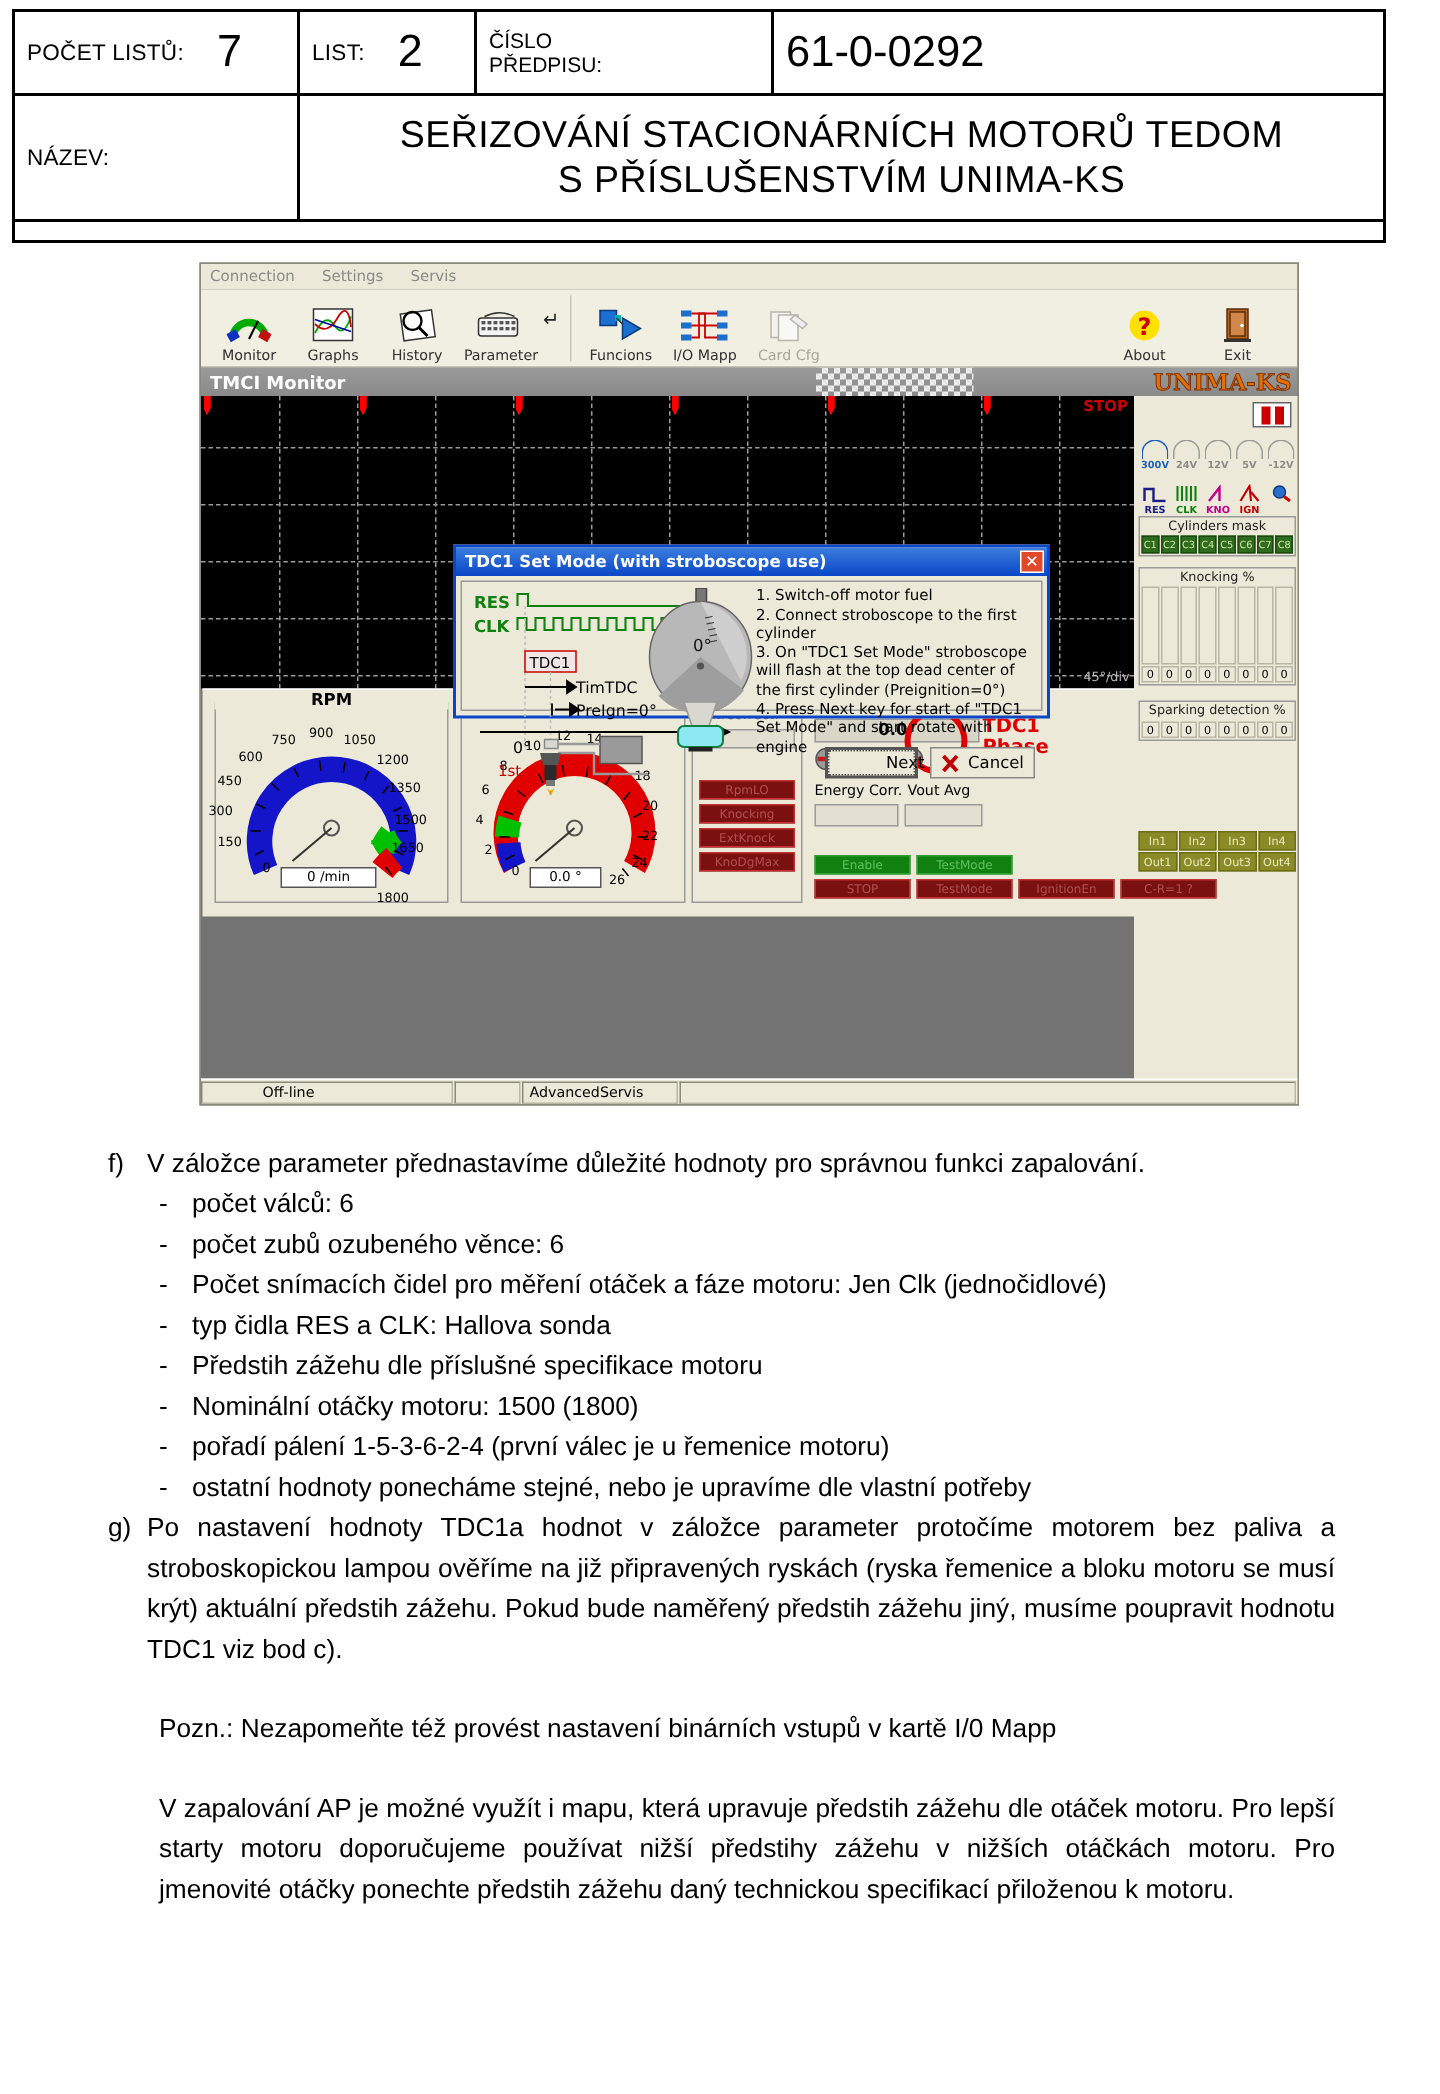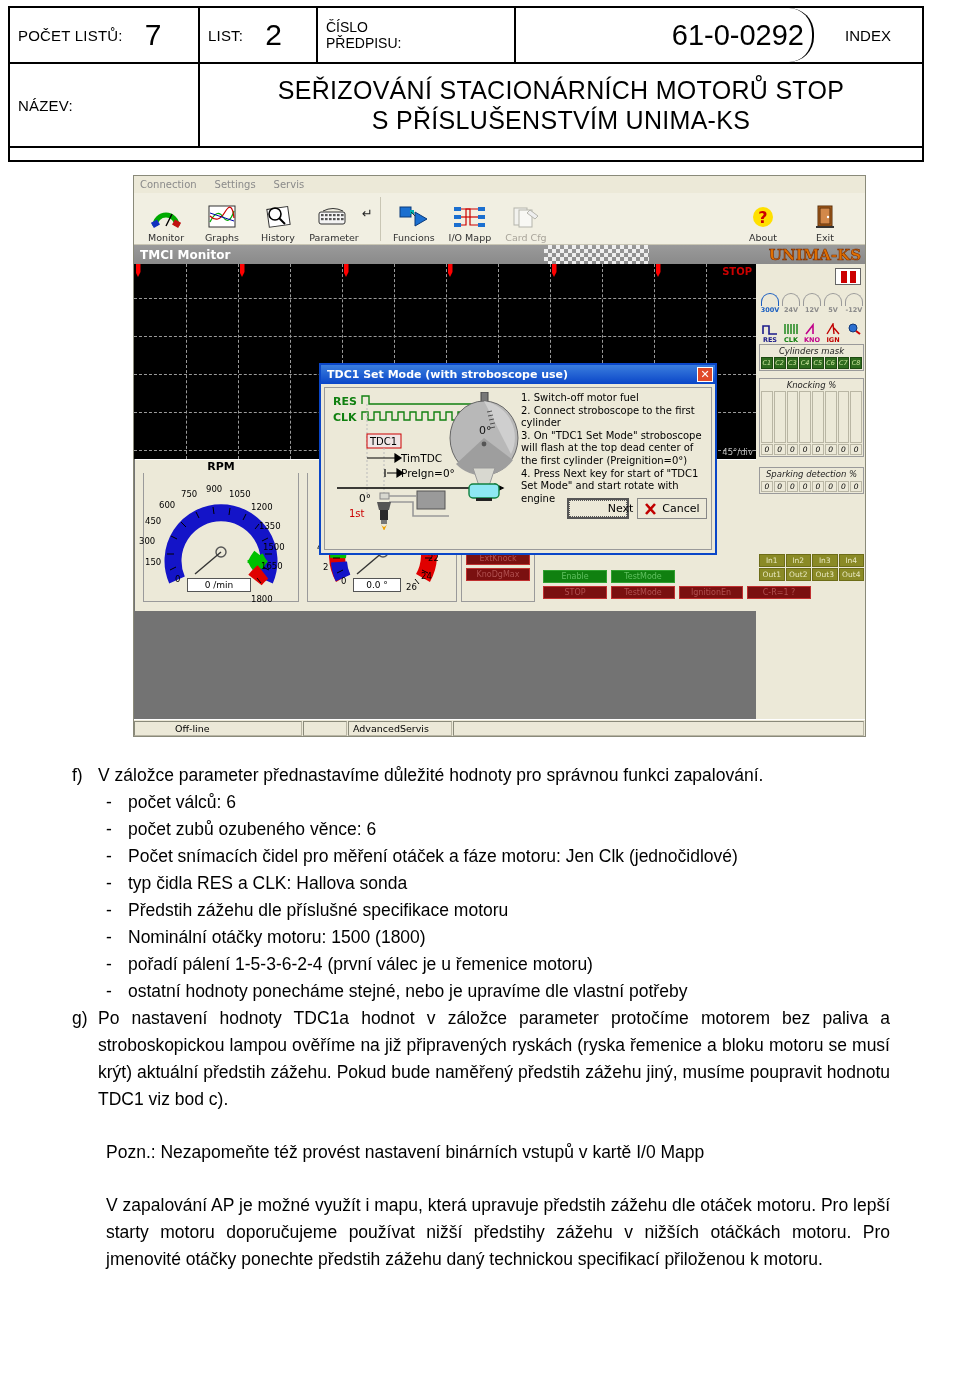--- a/index.html
+++ b/index.html
@@ -14,21 +14,21 @@
   }
 
   
   .doc-header { width:916px; margin:6px 0 0 8px; border:2px solid #000; border-bottom:none; }
   .hdr-row1 { display:flex; height:56px; border-bottom:2px solid #000; }
   .hdr-cell { display:flex; align-items:center; border-right:2px solid #000; padding:0 8px; }
   .hdr-cell:last-child { border-right:none; }
   .hc-pocet { width:190px; justify-content:flex-start; }
   .hc-list  { width:118px; }
   .hc-cislo { width:198px; }
-  .hc-num   { flex:1; justify-content:flex-end;border-radius:25px; }
+  .hc-num   { flex:1; justify-content:flex-start;border-radius:25px; }
   .hc-index { width:108px; justify-content:center; }
   .lbl-small { font-size:15px; letter-spacing:.2px; }
   .val-big { font-size:30px; font-weight:400; margin-left:22px; }
   .cislo-stack { display:flex; flex-direction:column; line-height:1.15; font-size:14px; }
   .num-big { font-size:29px; letter-spacing:0px; }
   .idx { font-size:15px; }
 
   .hdr-row2 { display:flex; height:84px; border-bottom:2px solid #000; align-items:center; }
   .hc-nazev { width:190px; border-right:2px solid #000; height:100%; display:flex; align-items:center; padding:0 8px; }
   .title-wrap { flex:1; text-align:center; line-height:1.22; }
@@ -86,21 +86,21 @@
   .gmini .gc { width:18px; height:13px; border:1.5px solid #9a9a9a; border-bottom:none;
                border-radius:10px 10px 0 0; margin:0 auto; }
   .gmini.act .gc { border-color:#1b5fc1; }
   .gmini .gl { font-size:6.5px; color:#8a8a8a; font-weight:bold; }
   .gmini.act .gl { color:#1b5fc1; }
   .sig-row { position:absolute; left:4px; top:58px; display:flex; gap:1px; }
   .sig { width:20px; text-align:center; }
   .sig .sc { height:14px; display:flex; align-items:center; justify-content:center; font-size:11px; }
   .sig .sl { font-size:6.5px; font-weight:bold; }
 
-  .minipanel { position:absolute; left:3px; width:105px; background:#ece9d8; border:1px solid #9a9a9a;font-style:italic; }
+  .minipanel { position:absolute; left:3px; width:105px; background:#ece9d8; border:1px solid #9a9a9a; }
   .mp-title { text-align:center; font-size:8.5px; padding:1px 0; color:#222; }
   .cyl-row { display:flex; gap:1px; padding:0 1px 1px; }
   .cyl { flex:1; background:#2f6b1e; color:#cfe8a0; font-size:6.5px; text-align:center; padding:1px 0; border:1px solid #1d4a11; }
   .knock-chart { height:52px; display:flex; gap:1px; padding:0 1px; }
   .knock-chart div { flex:1; background:#ece9d8; border:1px solid #b9b6a4; }
   .numrow { display:flex; gap:1px; padding:1px; }
   .numrow div { flex:1; background:#ece9d8; border:1px solid #b9b6a4; font-size:7.5px; text-align:center; }
   .io-grid { position:absolute; left:3px; width:105px; }
   .io-row { display:flex; gap:1px; margin-bottom:1px; }
   .io-row div { flex:1; background:#8a8a26; color:#e9e9c0; font-size:7.5px; text-align:center; padding:1px 0; border:1px solid #6d6d18; }
@@ -122,21 +122,21 @@
 
   .tdc1-red { position:absolute; color:#e00000; font-weight:bold; font-size:13px; line-height:14px; }
   .redoval { position:absolute; border:4px solid #e00000; border-radius:50%; }
 
   .statusbar { position:absolute; left:0; bottom:0; width:100%; height:17px; background:#ece9d8;
                border-top:1px solid #fff; display:flex; align-items:center; font-size:9.5px; }
   .sb-cell { height:15px; border:1px solid #b9b6a4; border-top-color:#8a8a7a; border-left-color:#8a8a7a;
              display:flex; align-items:center; padding:0 4px; margin-right:1px; }
 
   
-  .dlg { position:absolute; left:168px; top:187px; width:398px; height:192px; border:2px solid #0a46c8; background:#ece9d8;margin-left:17px; }
+  .dlg { position:absolute; left:168px; top:187px; width:398px; height:116px; border:2px solid #0a46c8; background:#ece9d8; }
   .dlg-tb { height:19px; background:linear-gradient(#3b7ede,#0a46c8); display:flex; align-items:center;
             padding:0 2px 0 6px; color:#fff; font-weight:bold; font-size:11px; }
   .dlg-x { margin-left:auto; width:16px; height:15px; background:#e04a2a; border:1px solid #fff; color:#fff;
            font-size:11px; line-height:13px; text-align:center; font-weight:bold; }
   .dlg-body { position:absolute; left:3px; top:22px; right:3px; bottom:3px; border:1px solid #9a9a9a; background:#ece9d8; }
   .dlg-steps { position:absolute; left:196px; top:4px; width:190px; font-size:10px; line-height:12.6px; color:#000; }
   .dlg-btn { position:absolute; height:21px; border:1px solid #888; background:#ece9d8;
              display:flex; align-items:center; justify-content:center; gap:5px; font-size:11px; }
   .dlg-btn.def { outline:1px dotted #555; outline-offset:-3px; border:2px solid #555;padding-left:40px; }
 
@@ -168,30 +168,27 @@
     </div>
     <div class="hdr-cell hc-cislo">
       <div class="cislo-stack">
         <span>ČÍSLO</span>
         <span>PŘEDPISU:</span>
       </div>
     </div>
     <div class="hdr-cell hc-num">
       <span class="num-big">61-0-0292</span>
     </div>
-    <div class="hdr-cell hc-index">
-      <span class="idx">INDEX</span>
-    </div>
   </div>
   <div class="hdr-row2">
     <div class="hc-nazev">
       <span class="lbl-small">NÁZEV:</span>
     </div>
     <div class="title-wrap">
-      <div class="title-line">SEŘIZOVÁNÍ STACIONÁRNÍCH MOTORŮ STOP</div>
+      <div class="title-line">SEŘIZOVÁNÍ STACIONÁRNÍCH MOTORŮ TEDOM</div>
       <div class="title-line">S PŘÍSLUŠENSTVÍM UNIMA-KS</div>
     </div>
   </div>
   <div class="hdr-bottomline"></div>
 </div>
 
 <div class="shot">
 
   <div class="menubar">
     <span>Connection</span>

